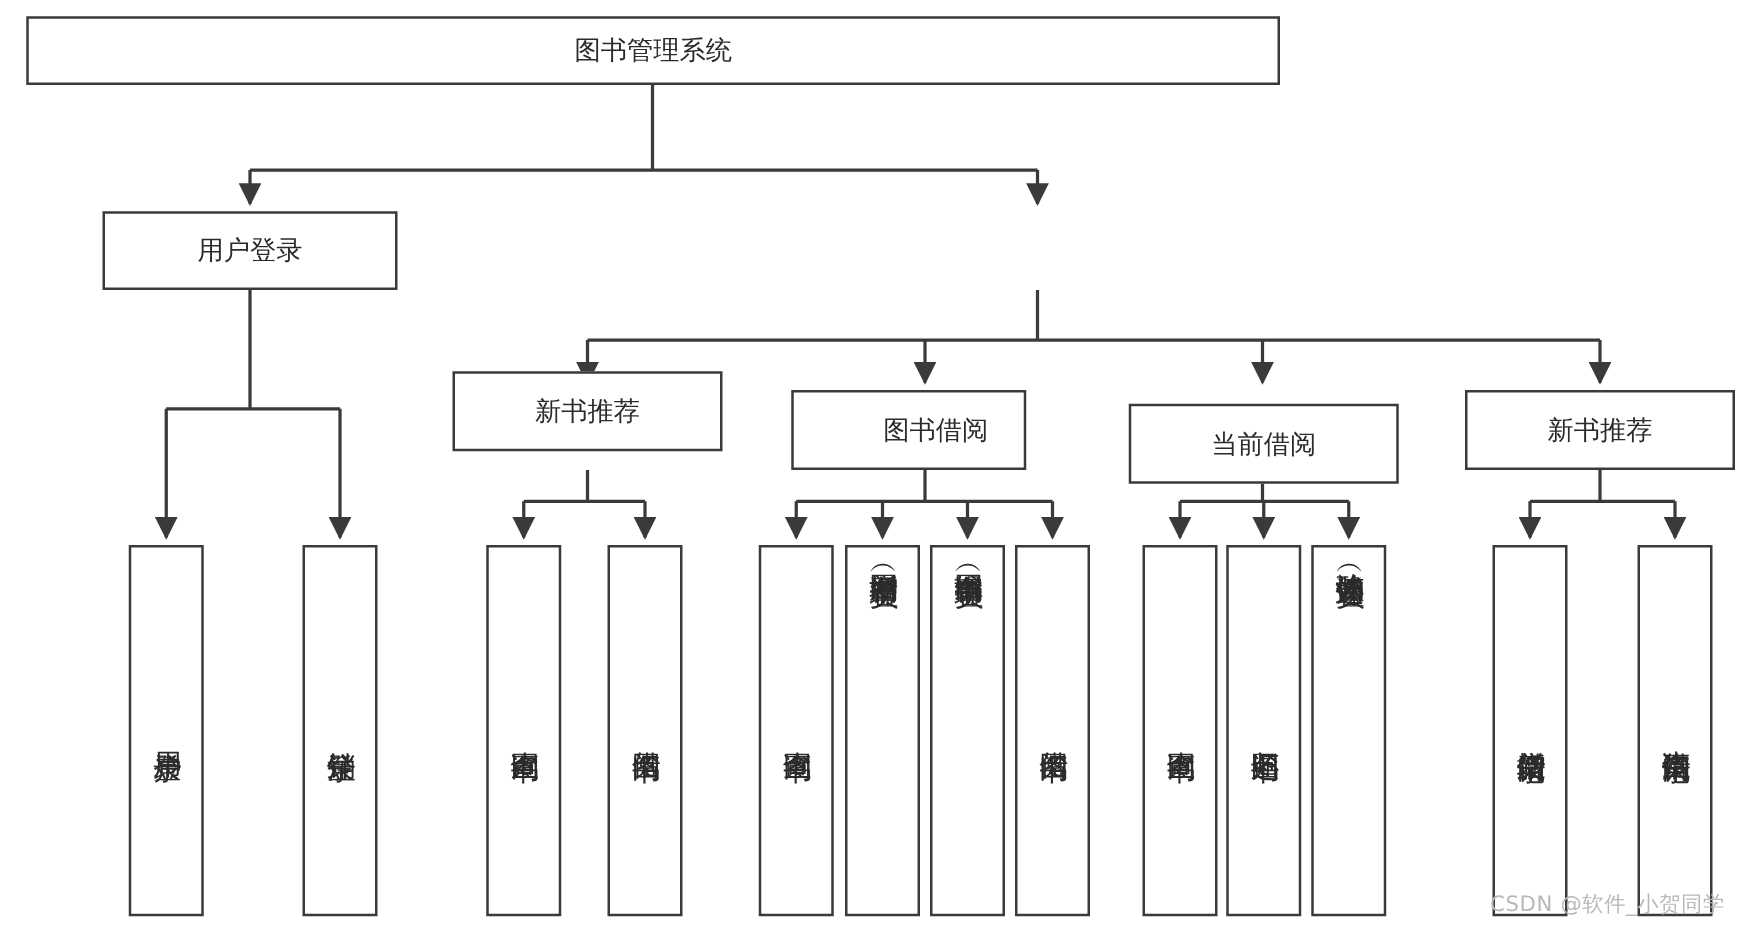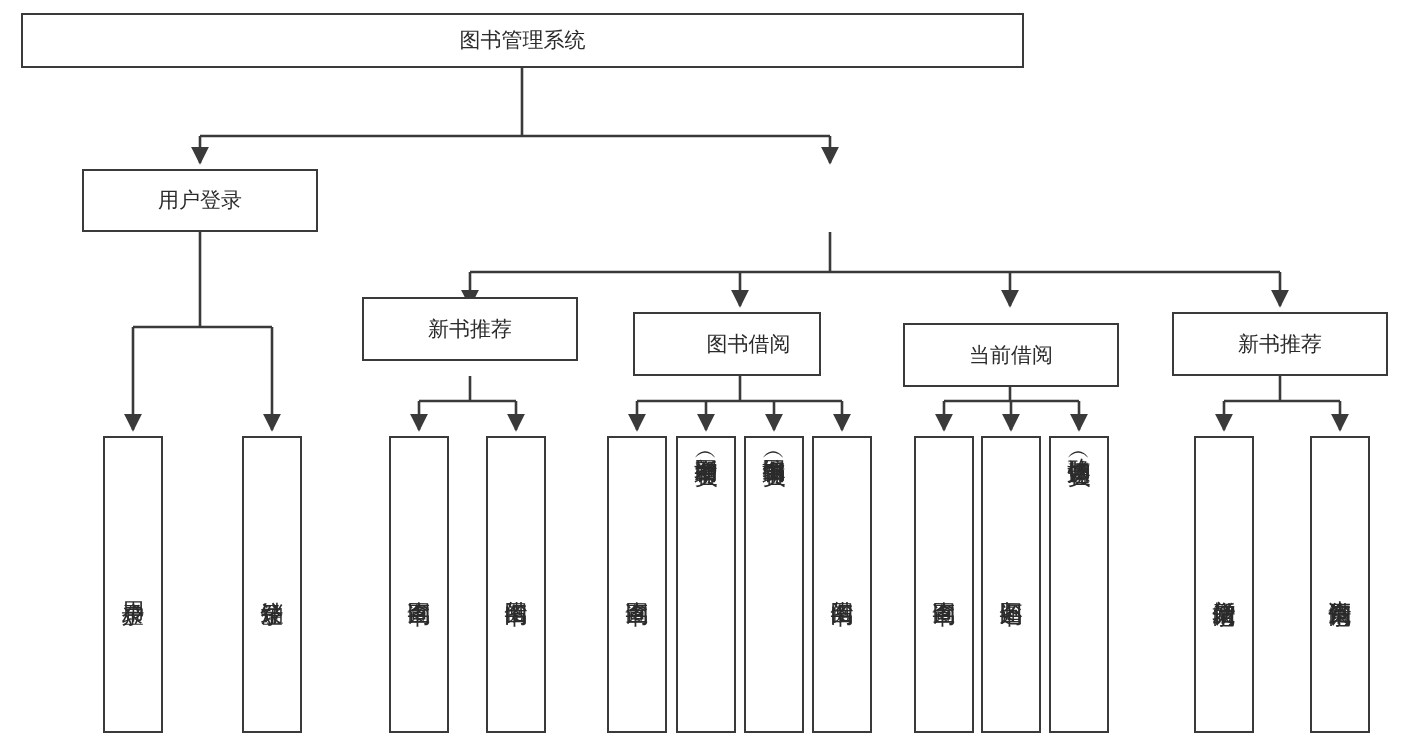--- a/index.html
+++ b/index.html
@@ -186,14 +186,15 @@
     <span class="label">确认归还（管理员）</span>
   </div>
 
   <div class="node vert pad-mid" style="left:1194px; top:436px; width:60px; height:297px;">
     <span class="label">新增借阅记录</span>
   </div>
   <div class="node vert pad-mid" style="left:1310px; top:436px; width:60px; height:297px;">
     <span class="label">查询借阅记录</span>
   </div>
 
+  <div class="watermark">CSDN @软件_小贺同学</div>
 
 </div>
 
 </body></html>

